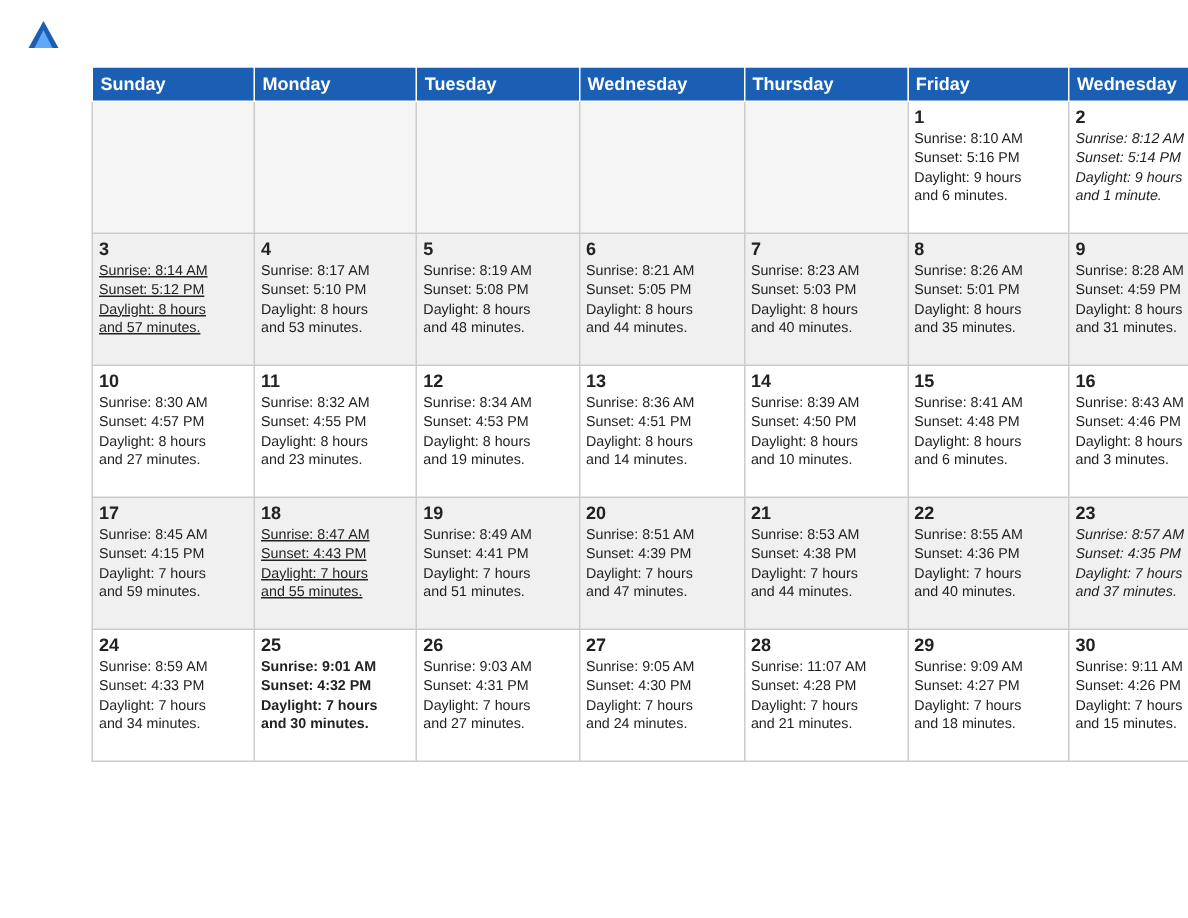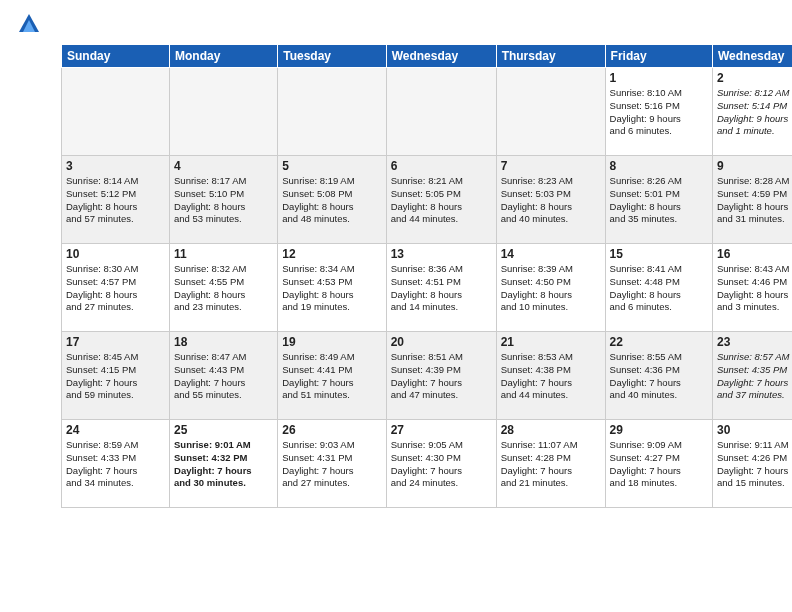--- a/index.html
+++ b/index.html
@@ -150,21 +150,21 @@
             <span class="day-number">2</span>
             <div class="day-info" style="white-space: pre-line; font-style: italic;">Sunrise: 8:12 AM
 Sunset: 5:14 PM
 Daylight: 9 hours
 and 1 minute.</div>
           </td>
         </tr>
         <tr>
           <td class="shaded">
             <span class="day-number">3</span>
-            <div class="day-info" style="white-space: pre-line;">Sunrise: 8:14 AM
+            <div class="day-info" style="white-space: pre-line; text-decoration: underline;">Sunrise: 8:14 AM
 Sunset: 5:12 PM
 Daylight: 8 hours
 and 57 minutes.</div>
           </td>
           <td class="shaded">
             <span class="day-number">4</span>
             <div class="day-info" style="white-space: pre-line;">Sunrise: 8:17 AM
 Sunset: 5:10 PM
 Daylight: 8 hours
 and 53 minutes.</div>
@@ -259,21 +259,21 @@
         <tr>
           <td class="shaded">
             <span class="day-number">17</span>
             <div class="day-info" style="white-space: pre-line;">Sunrise: 8:45 AM
 Sunset: 4:15 PM
 Daylight: 7 hours
 and 59 minutes.</div>
           </td>
           <td class="shaded">
             <span class="day-number">18</span>
-            <div class="day-info" style="white-space: pre-line;">Sunrise: 8:47 AM
+            <div class="day-info" style="white-space: pre-line; text-decoration: underline;">Sunrise: 8:47 AM
 Sunset: 4:43 PM
 Daylight: 7 hours
 and 55 minutes.</div>
           </td>
           <td class="shaded">
             <span class="day-number">19</span>
             <div class="day-info" style="white-space: pre-line;">Sunrise: 8:49 AM
 Sunset: 4:41 PM
 Daylight: 7 hours
 and 51 minutes.</div>

